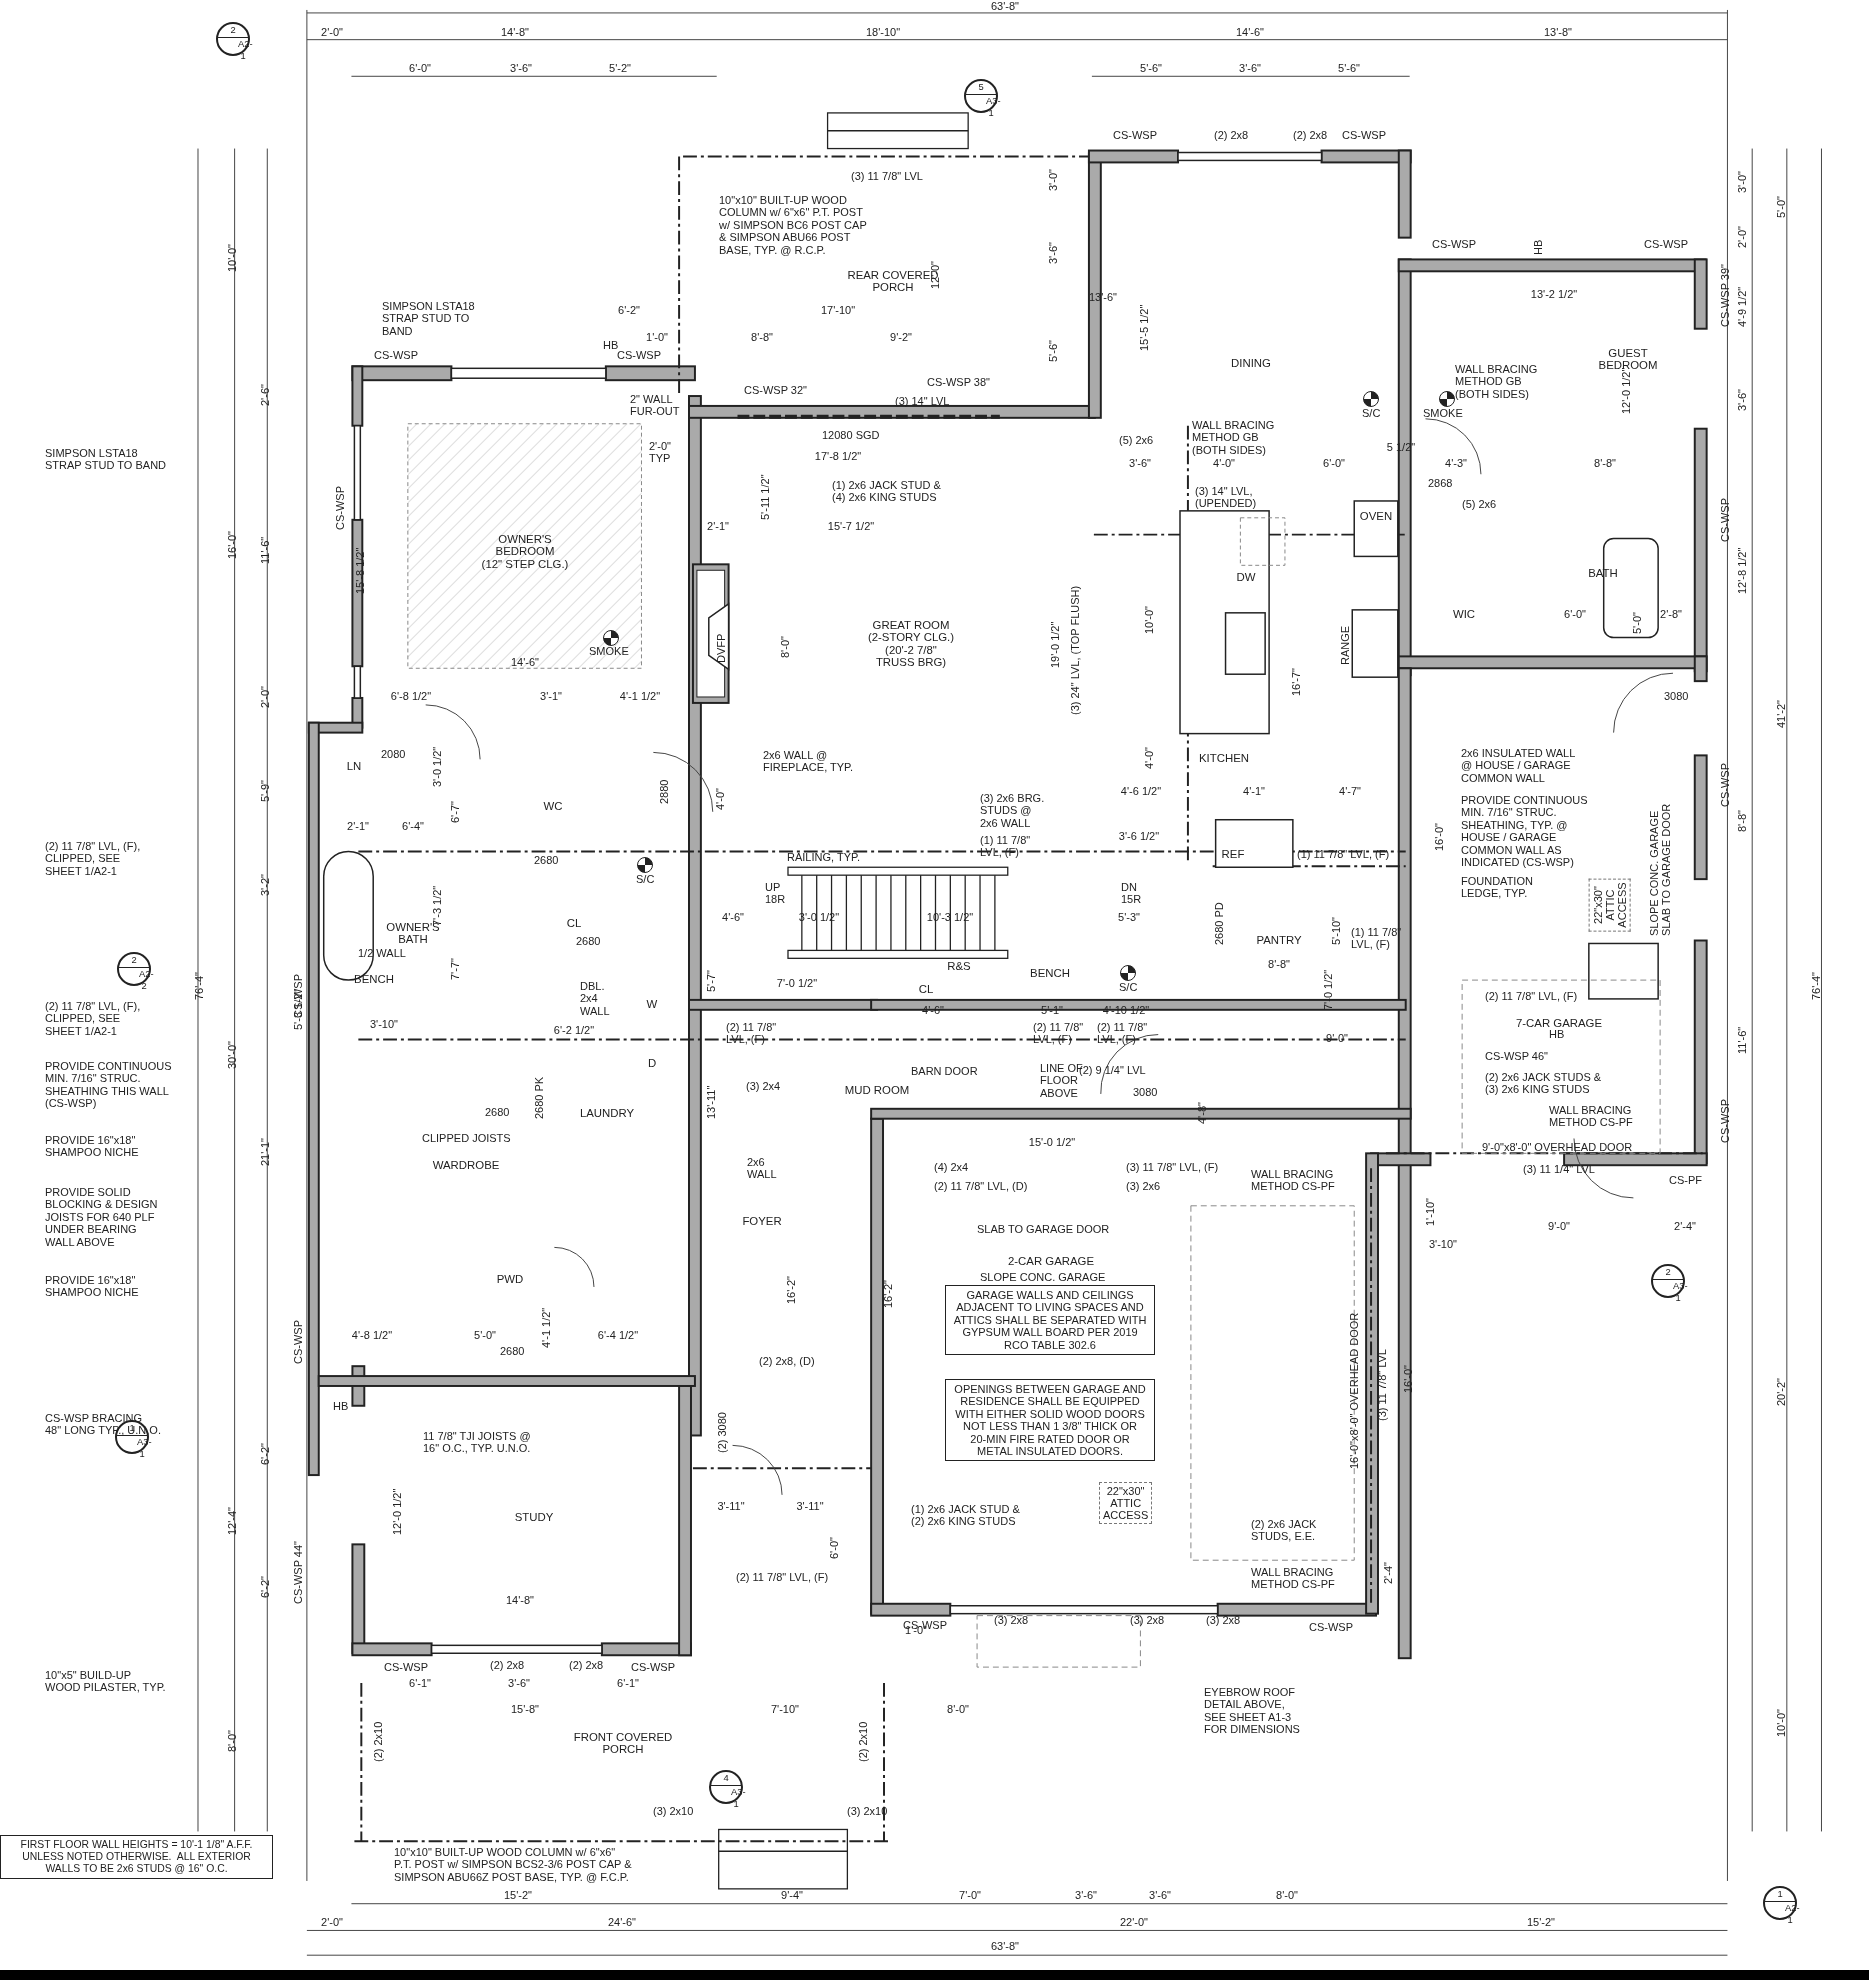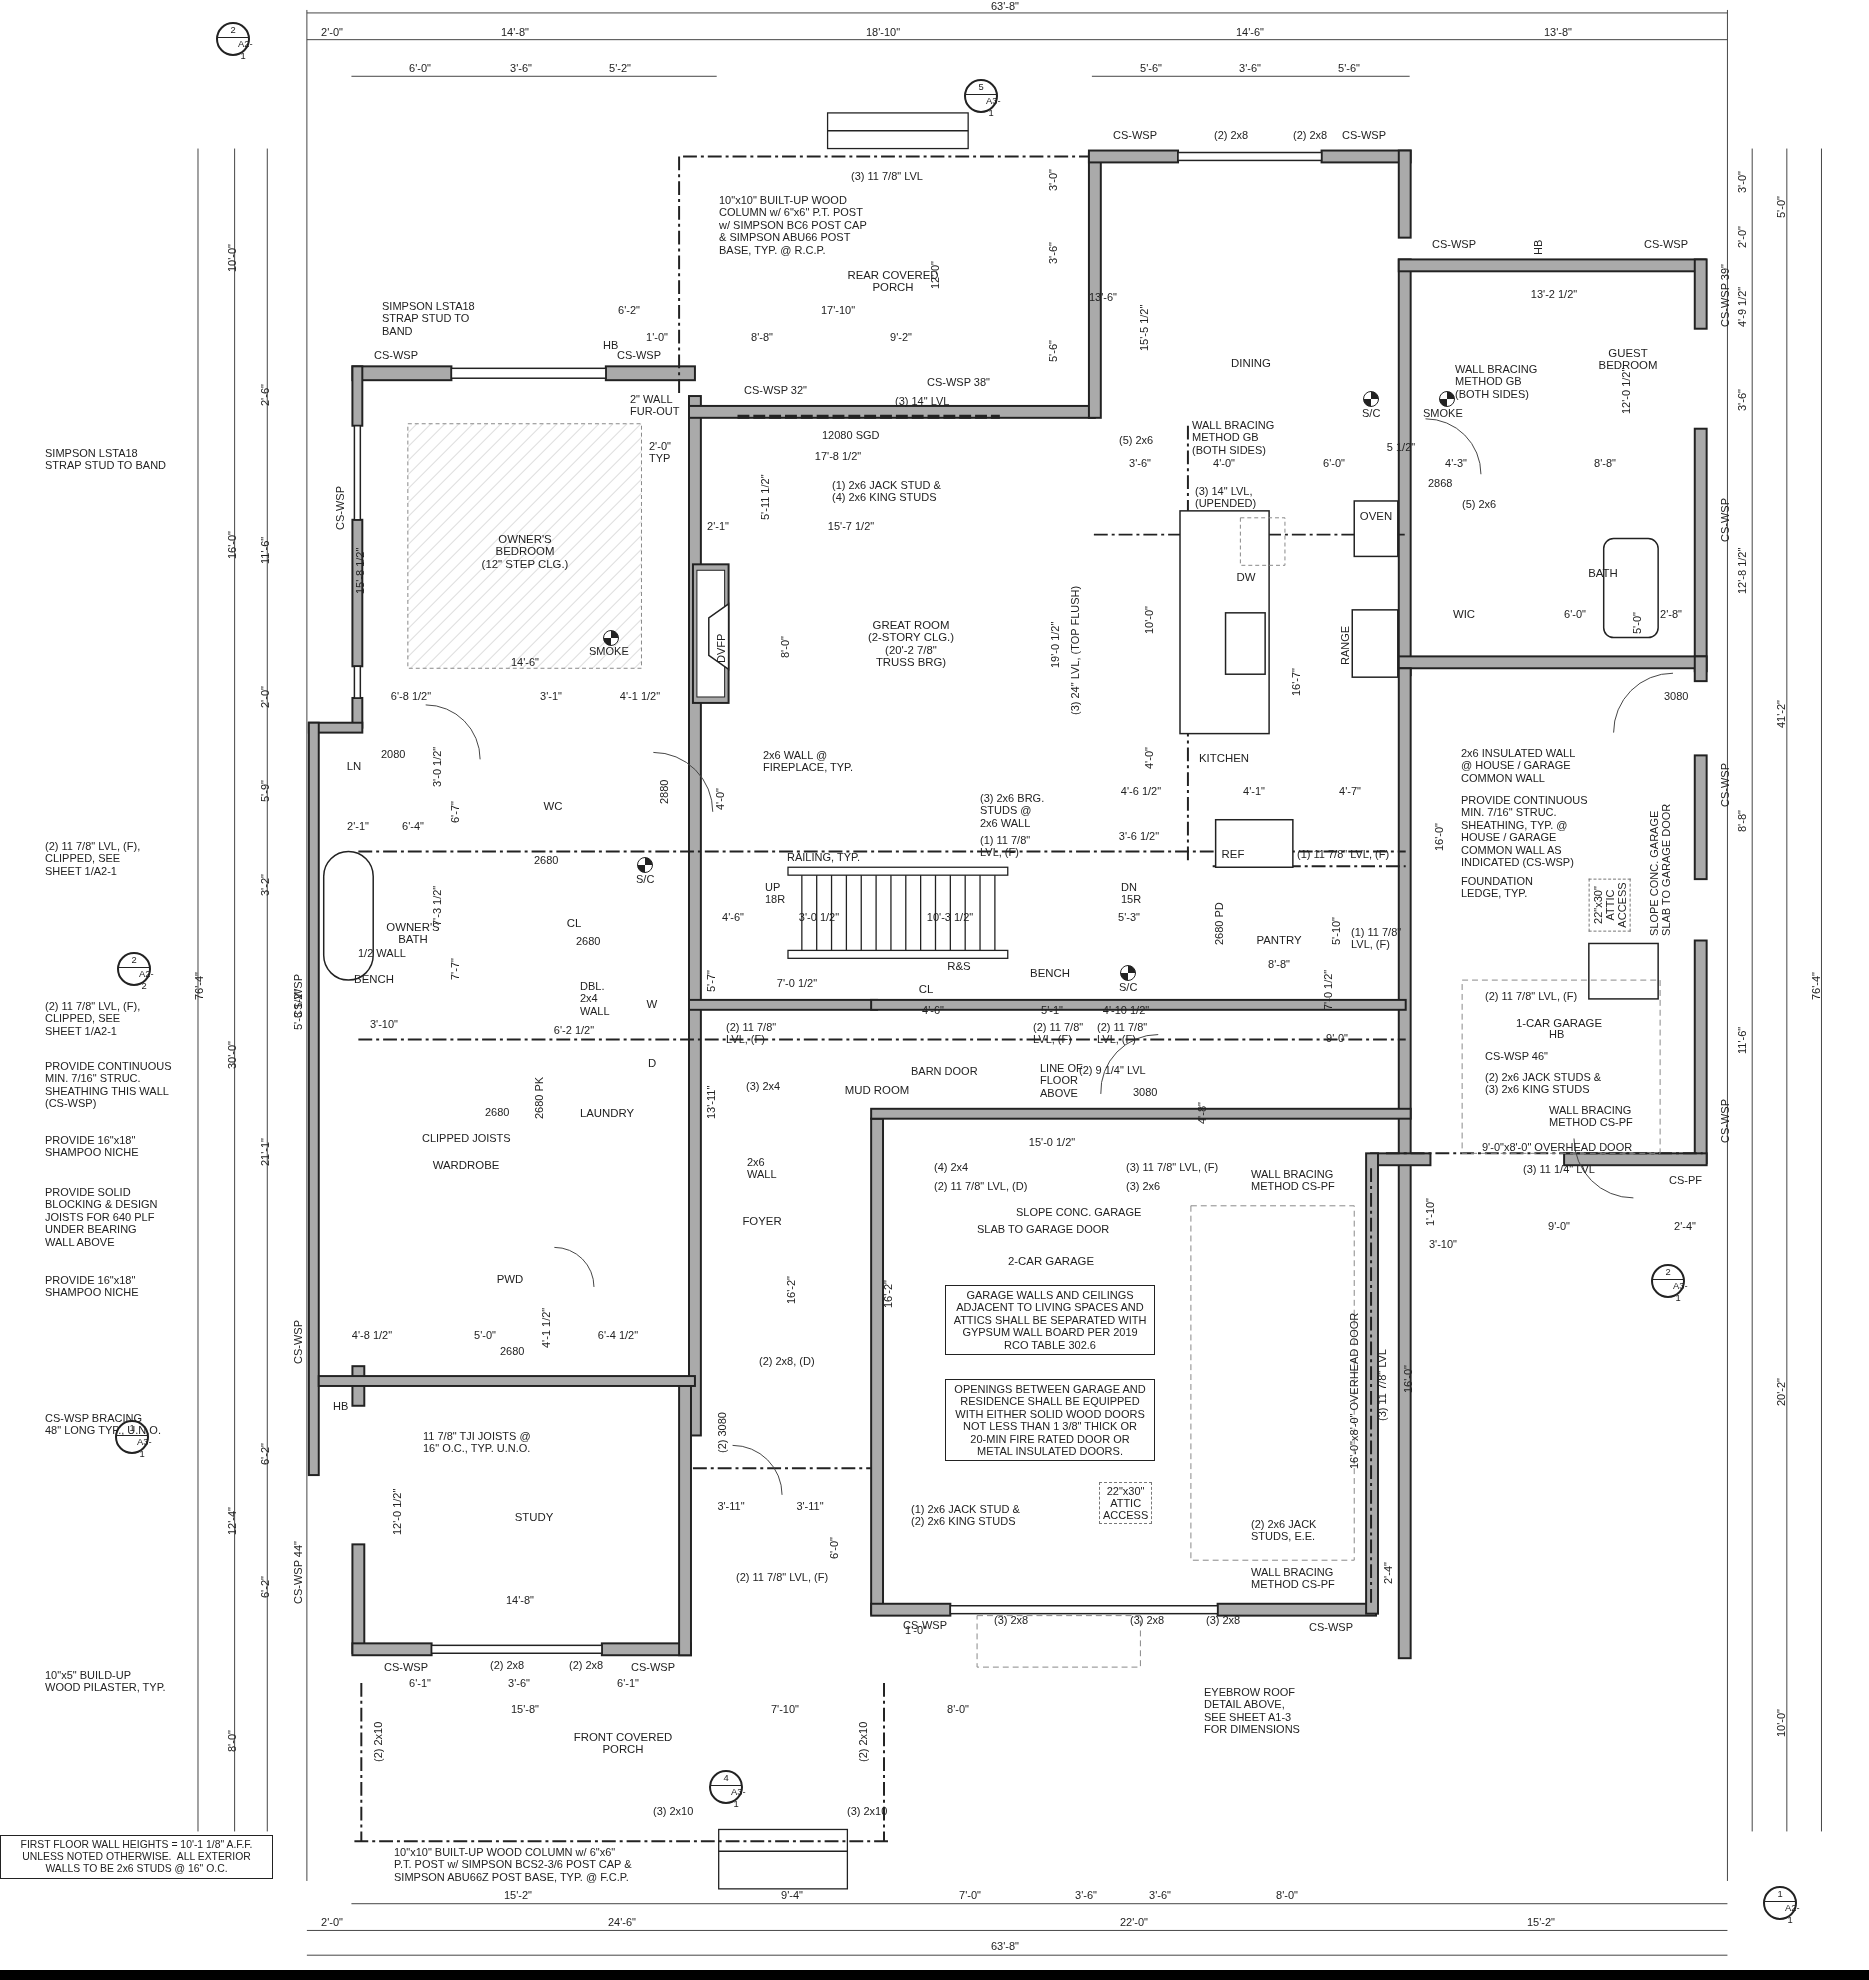--- a/index.html
+++ b/index.html
@@ -297,21 +297,21 @@
 <div class="room" style="left:607px;top:1107px;">LAUNDRY</div>
 <div class="room" style="left:466px;top:1159px;">WARDROBE</div>
 <div class="room" style="left:510px;top:1273px;">PWD</div>
 <div class="room" style="left:762px;top:1215px;">FOYER</div>
 <div class="room" style="left:877px;top:1084px;">MUD ROOM</div>
 <div class="room" style="left:374px;top:973px;">BENCH</div>
 <div class="room" style="left:1050px;top:967px;">BENCH</div>
 <div class="room" style="left:926px;top:983px;">CL</div>
 <div class="room" style="left:959px;top:960px;">R&amp;S</div>
 <div class="room" style="left:534px;top:1511px;">STUDY</div>
-<div class="room" style="left:1559px;top:1017px;">1-CAR GARAGE</div>
+<div class="room" style="left:1559px;top:1017px;">7-CAR GARAGE</div>
 <div class="room" style="left:1051px;top:1255px;">2-CAR GARAGE</div>
 <div class="room" style="left:623px;top:1731px;">FRONT COVERED
 PORCH</div>
 <div class="lbl v" style="left:715px;top:663px;">DVFP</div>
 <div class="room" style="left:1246px;top:571px;">DW</div>
 <div class="room" style="left:1376px;top:510px;">OVEN</div>
 <div class="lbl v" style="left:1339px;top:665px;">RANGE</div>
 <div class="room" style="left:1233px;top:848px;">REF</div>
 <div class="room" style="left:652px;top:998px;">W</div>
 <div class="room" style="left:652px;top:1057px;">D</div>
@@ -388,21 +388,21 @@
 <div class="note" style="left:1461px;top:794px;">PROVIDE CONTINUOUS
 MIN. 7/16" STRUC.
 SHEATHING, TYP. @
 HOUSE / GARAGE
 COMMON WALL AS
 INDICATED (CS-WSP)</div>
 <div class="note" style="left:1461px;top:875px;">FOUNDATION
 LEDGE, TYP.</div>
 <div class="lbl v" style="left:1648px;top:936px;">SLOPE CONC. GARAGE
 SLAB TO GARAGE DOOR</div>
-<div class="note" style="left:980px;top:1206px;margin-left:36px;">SLOPE CONC. GARAGE</div>
+<div class="note" style="left:980px;top:1271px;">SLOPE CONC. GARAGE</div>
 <div class="note" style="left:977px;top:1223px;">SLAB TO GARAGE DOOR</div>
 <div class="note" style="left:1485px;top:990px;">(2) 11 7/8" LVL, (F)</div>
 <div class="note" style="left:1485px;top:1050px;">CS-WSP 46"</div>
 <div class="note" style="left:1485px;top:1071px;">(2) 2x6 JACK STUDS &amp;
 (3) 2x6 KING STUDS</div>
 <div class="note" style="left:1549px;top:1104px;">WALL BRACING
 METHOD CS-PF</div>
 <div class="note" style="left:1482px;top:1141px;">9'-0"x8'-0" OVERHEAD DOOR</div>
 <div class="note" style="left:1523px;top:1163px;">(3) 11 1/4" LVL</div>
 <div class="note" style="left:1251px;top:1168px;">WALL BRACING

